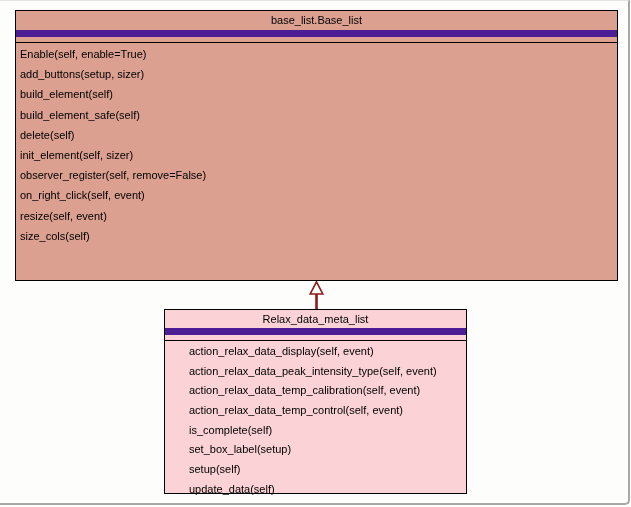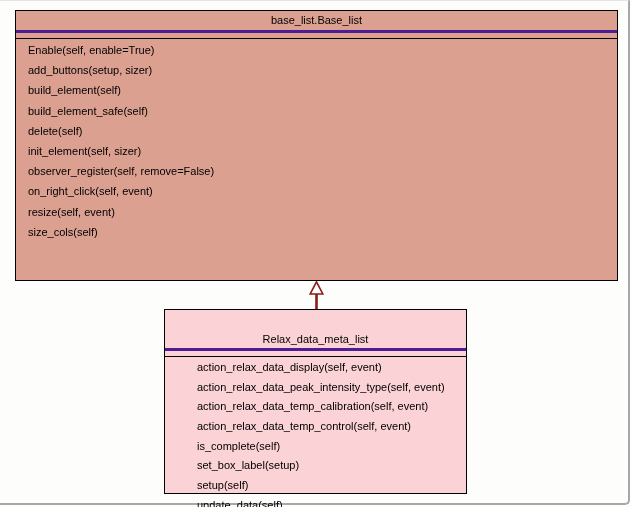--- a/index.html
+++ b/index.html
@@ -35,33 +35,33 @@
     left: 15px; top: 10px;
     width: 603px; height: 271px;
   }
   #box-sub {
     left: 164px; top: 309px;
     width: 303px; height: 185px;
   }
   .class-title {
     text-align: center;
     font-size: 11px;
-    border-bottom: 3px solid #4c1d95;
+    border-bottom: 7px solid #4c1d95;
     white-space: nowrap;
     overflow: hidden;
   }
   #box-base .class-title { height: 19px; line-height: 19px; }
-  #box-sub  .class-title { height: 18px; line-height: 18px; margin-top: 20px; }
+  #box-sub  .class-title { height: 18px; line-height: 18px; }
   .class-attrs {
     border-bottom: 1px solid #000000;
   }
   #box-base .class-attrs { height: 5px; }
   #box-sub  .class-attrs { height: 5px; }
   .class-methods {
-    padding: 1px 2px 0 12px;
+    padding: 1px 2px 0 4px;
   }
   .method-row {
     font-size: 11px;
     white-space: nowrap;
     overflow: hidden;
   }
   #box-base .method-row { height: 20.2px; line-height: 20.2px; }
   #box-sub  .method-row { height: 19.7px; line-height: 19.7px; margin-left: 20px; }
   #arrow {
     position: absolute;

